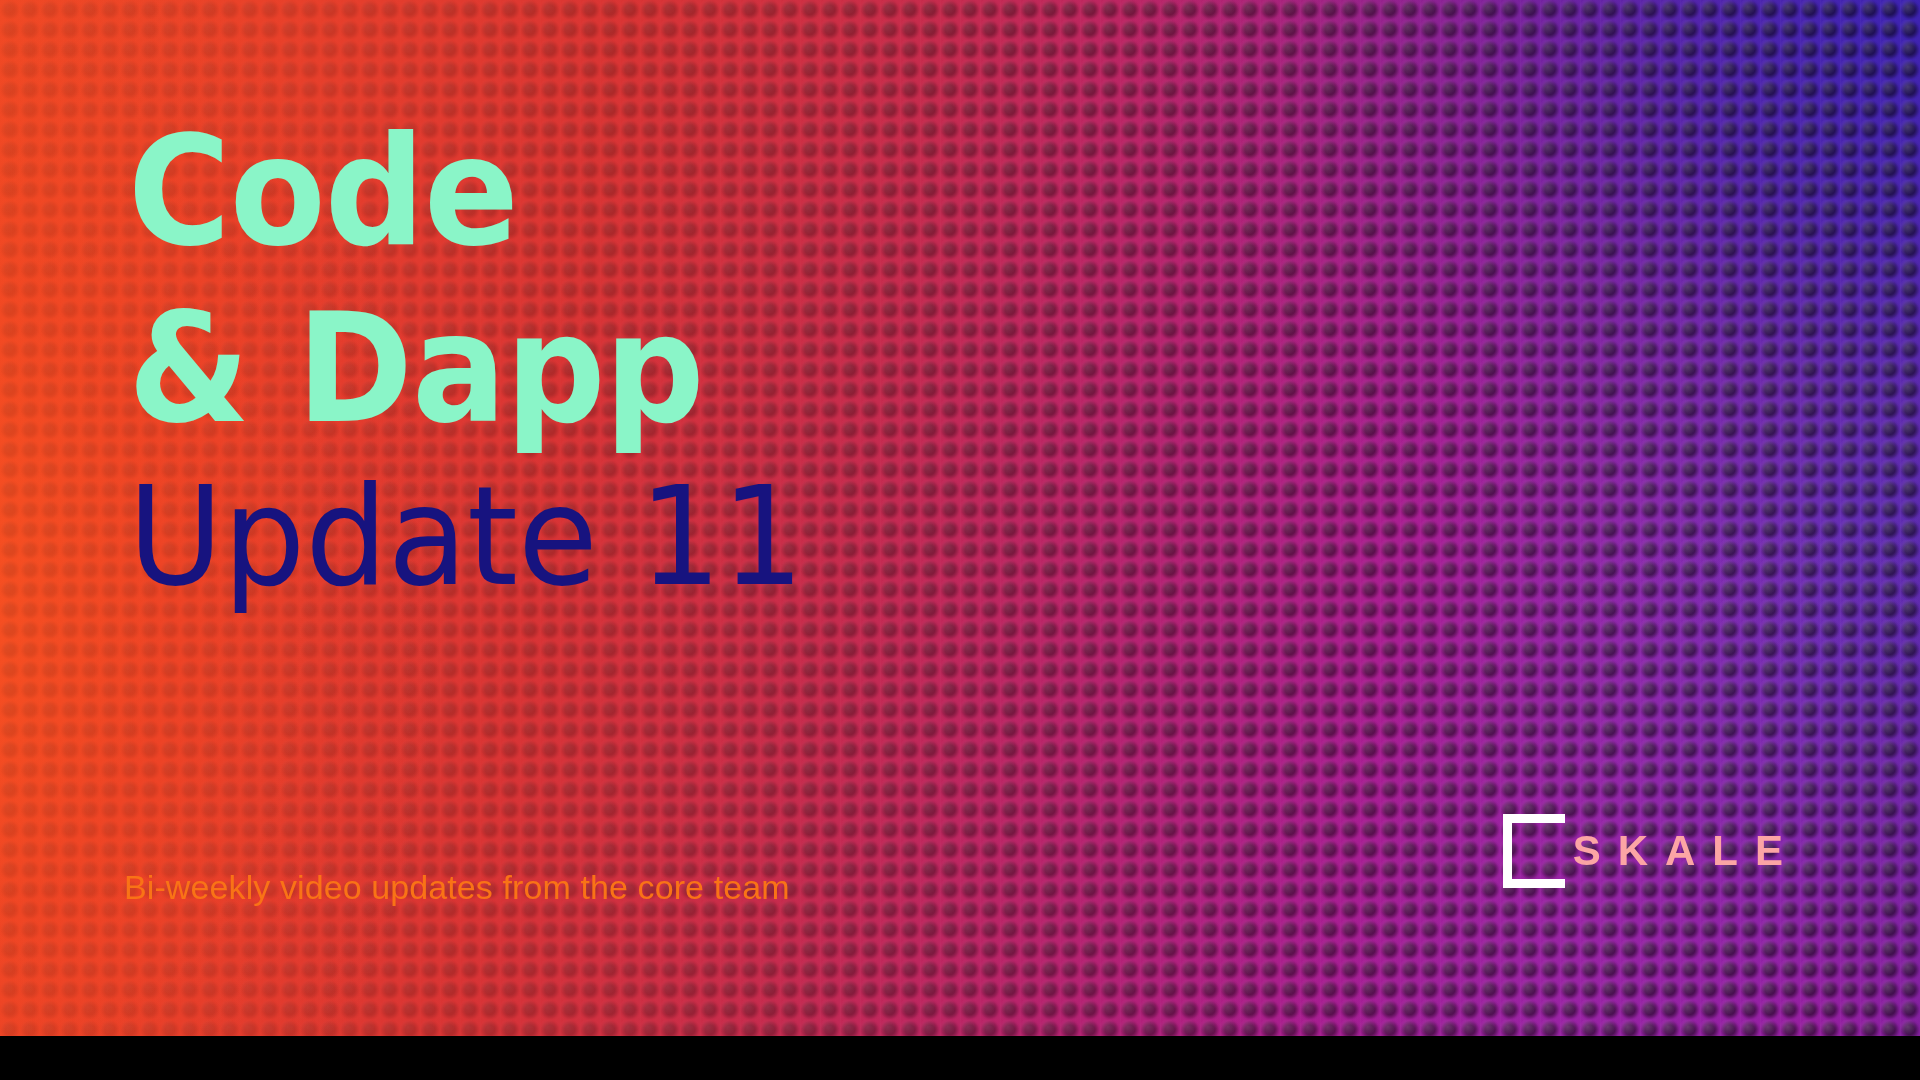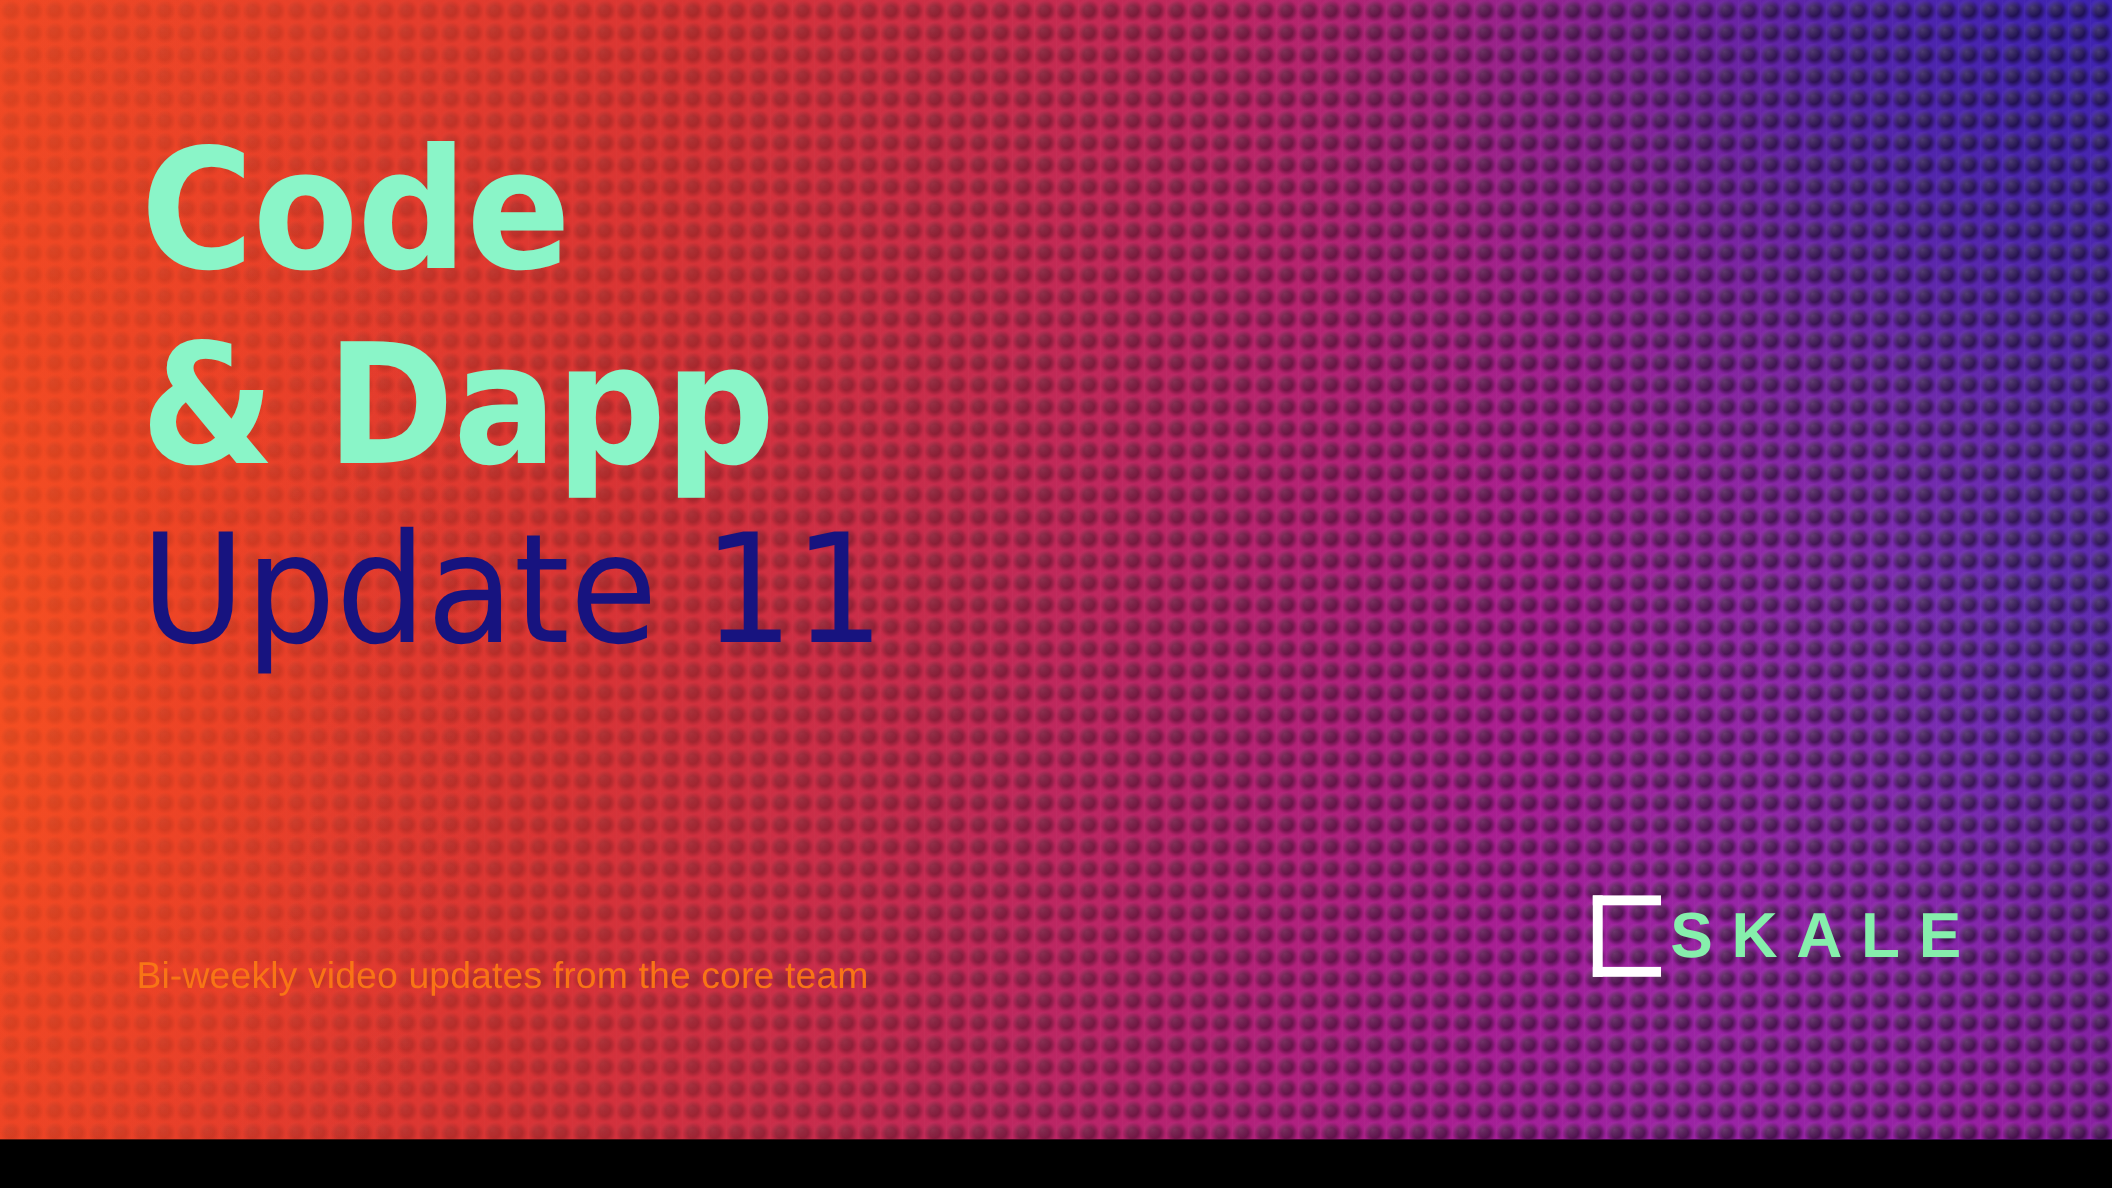--- a/index.html
+++ b/index.html
@@ -210,24 +210,24 @@
     width: 62px;
     height: 74px;
     border-left: 9px solid #FFFFFF;
     border-top: 9px solid #FFFFFF;
     border-bottom: 9px solid #FFFFFF;
     box-sizing: border-box;
     margin-right: -6px;
   }
 
   .logo-word {
-    color: #86efac;
+    color: #fca5a5;
     font-family: "Liberation Sans", sans-serif;
     font-weight: 700;
-    font-size: 58px;
+    font-size: 42px;
     letter-spacing: 17px;
     line-height: 1;
     padding-left: 14px;
     padding-right: 0;
     white-space: nowrap;
   }
 </style>
 </head>
 <body>
 

